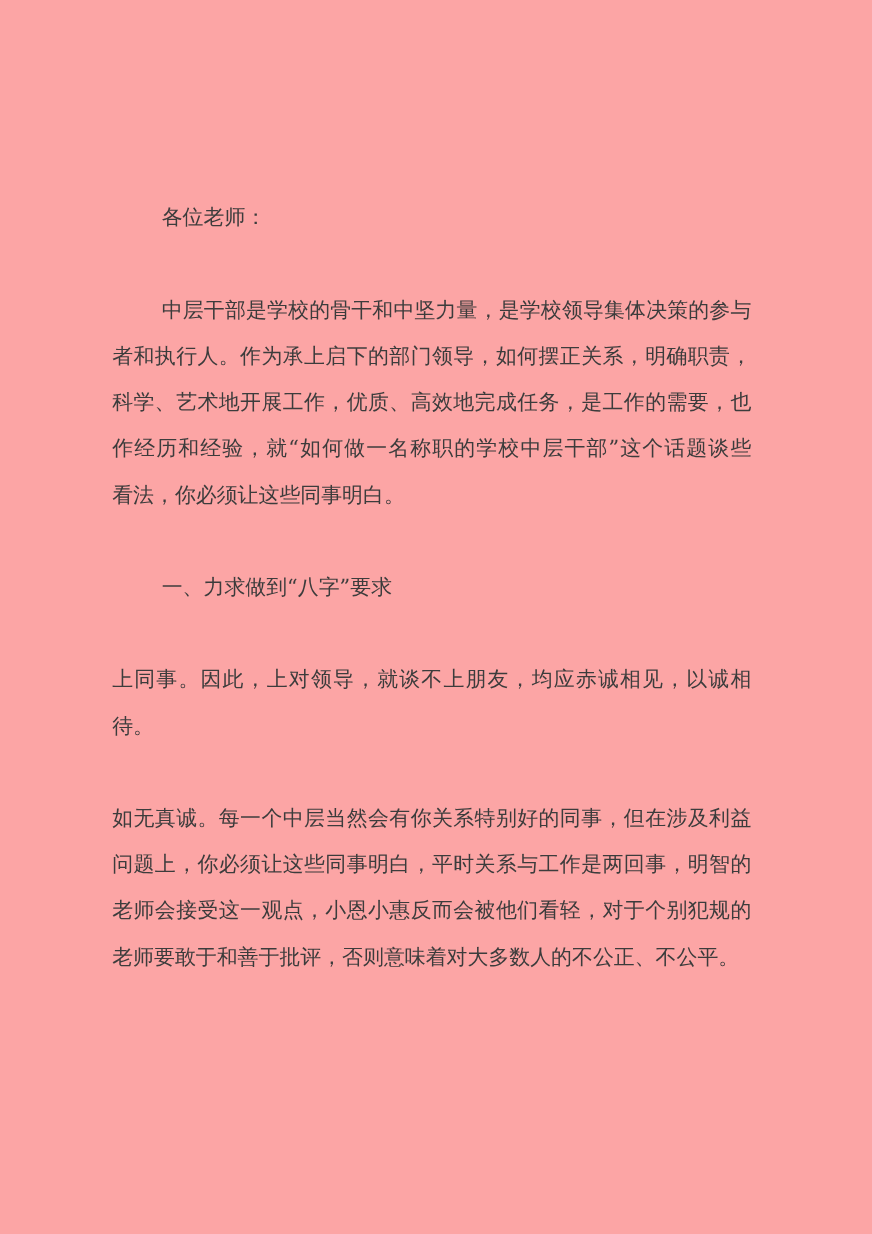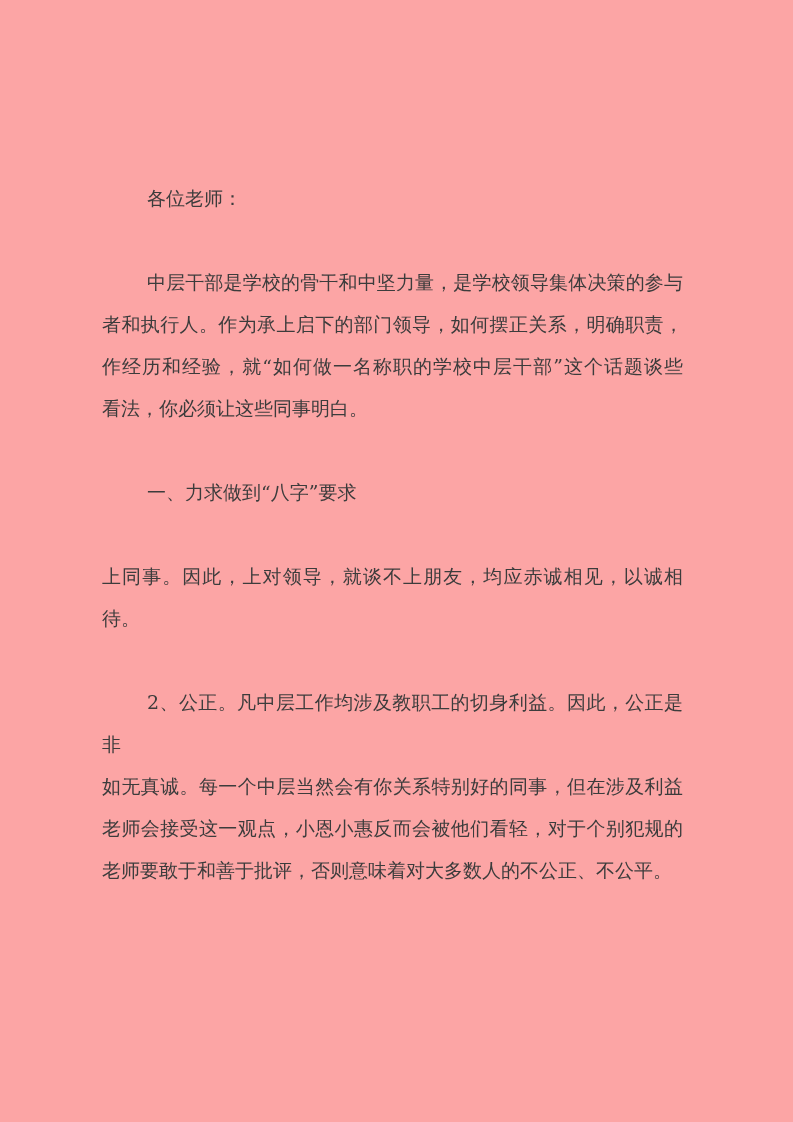--- a/index.html
+++ b/index.html
@@ -48,31 +48,32 @@
 </head>
 <body>
 
 <div class="page">
   <div class="content">
     <div class="line indent salutation">各位老师：</div>
     <div id="blocks">
         <div class="block paragraph">
           <div class="line indent fill">中层干部是学校的骨干和中坚力量，是学校领导集体决策的参与</div>
           <div class="line fill">者和执行人。作为承上启下的部门领导，如何摆正关系，明确职责，</div>
+          <div class="line fill">科学、艺术地开展工作，优质、高效地完成任务，是工作的需要，也</div>
           <div class="line fill">作经历和经验，就“如何做一名称职的学校中层干部”这个话题谈些</div>
           <div class="line">看法，你必须让这些同事明白。</div>
         </div>
         <div class="block heading">
           <div class="line indent">一、力求做到“八字”要求</div>
         </div>
         <div class="block paragraph">
           <div class="line fill">上同事。因此，上对领导，就谈不上朋友，均应赤诚相见，以诚相</div>
           <div class="line">待。</div>
         </div>
         <div class="block paragraph">
-          <div class="line indent fill">2、公正。凡中层工作均涉及教职工的切身利益。因此，公正是非</div>
           <div class="line fill">如无真诚。每一个中层当然会有你关系特别好的同事，但在涉及利益</div>
+          <div class="line fill">问题上，你必须让这些同事明白，平时关系与工作是两回事，明智的</div>
           <div class="line fill">老师会接受这一观点，小恩小惠反而会被他们看轻，对于个别犯规的</div>
           <div class="line">老师要敢于和善于批评，否则意味着对大多数人的不公正、不公平。</div>
         </div>
       </div>
   </div>
 </div>
 
 </body></html>

